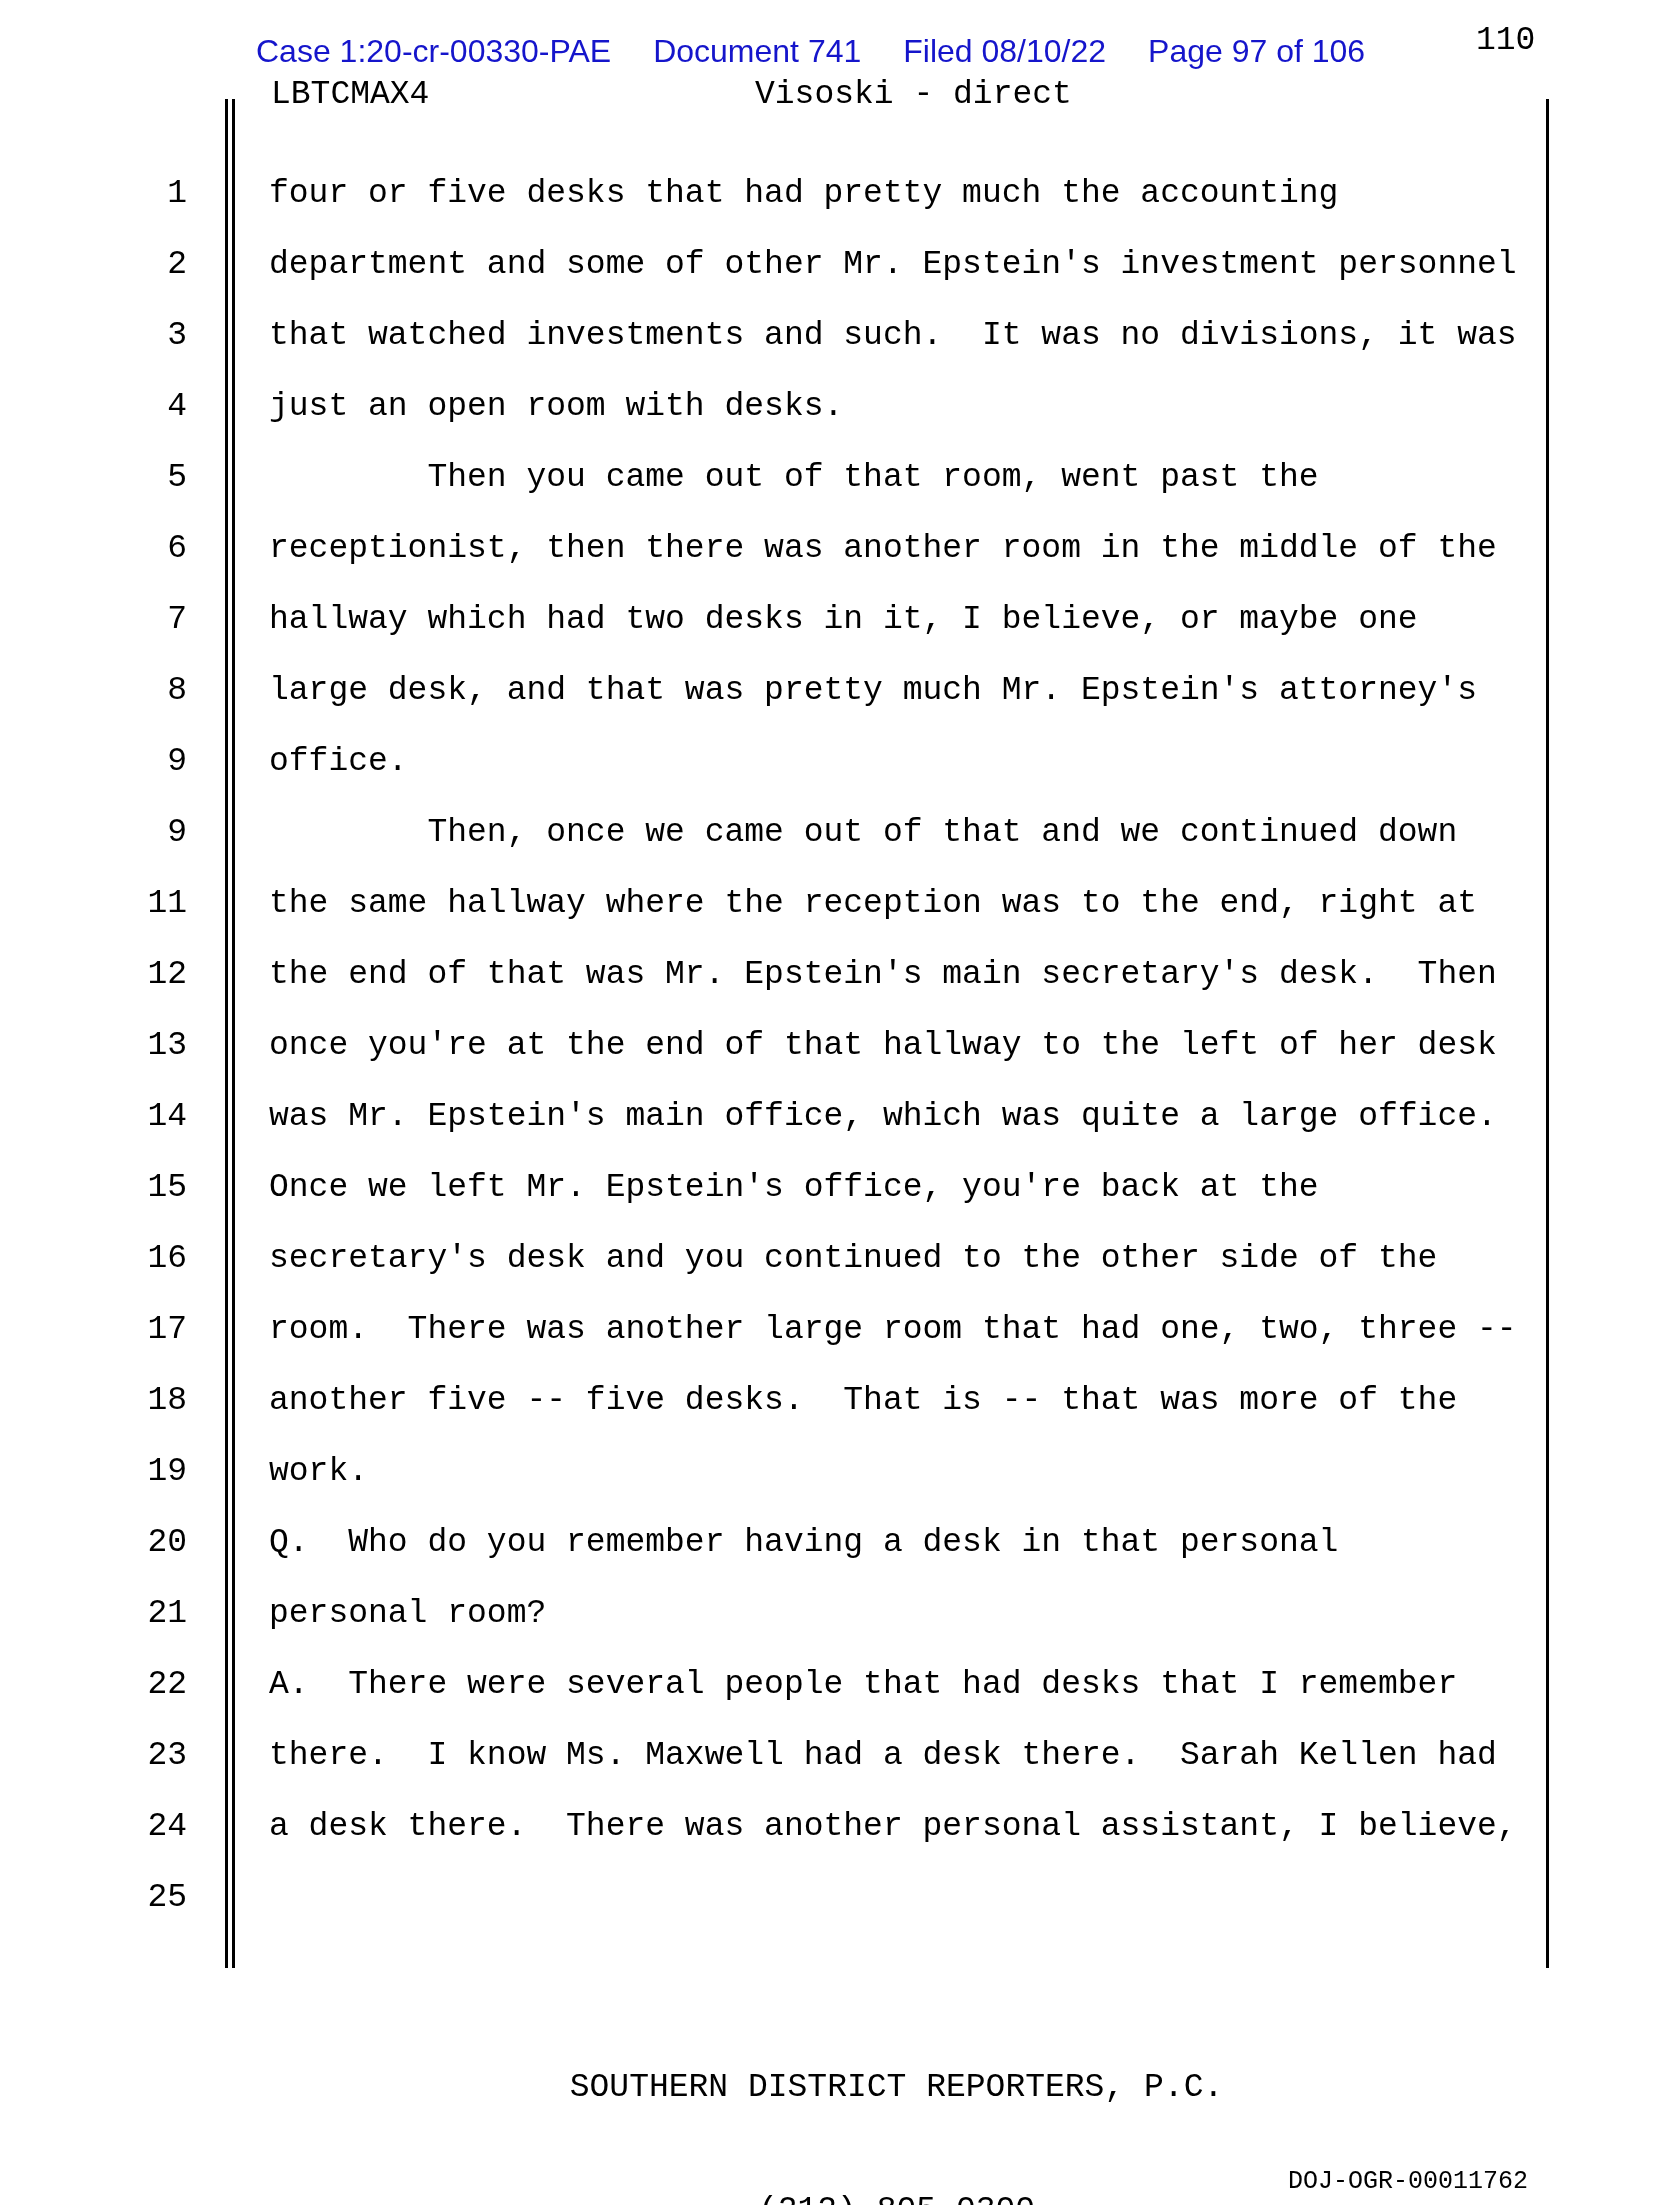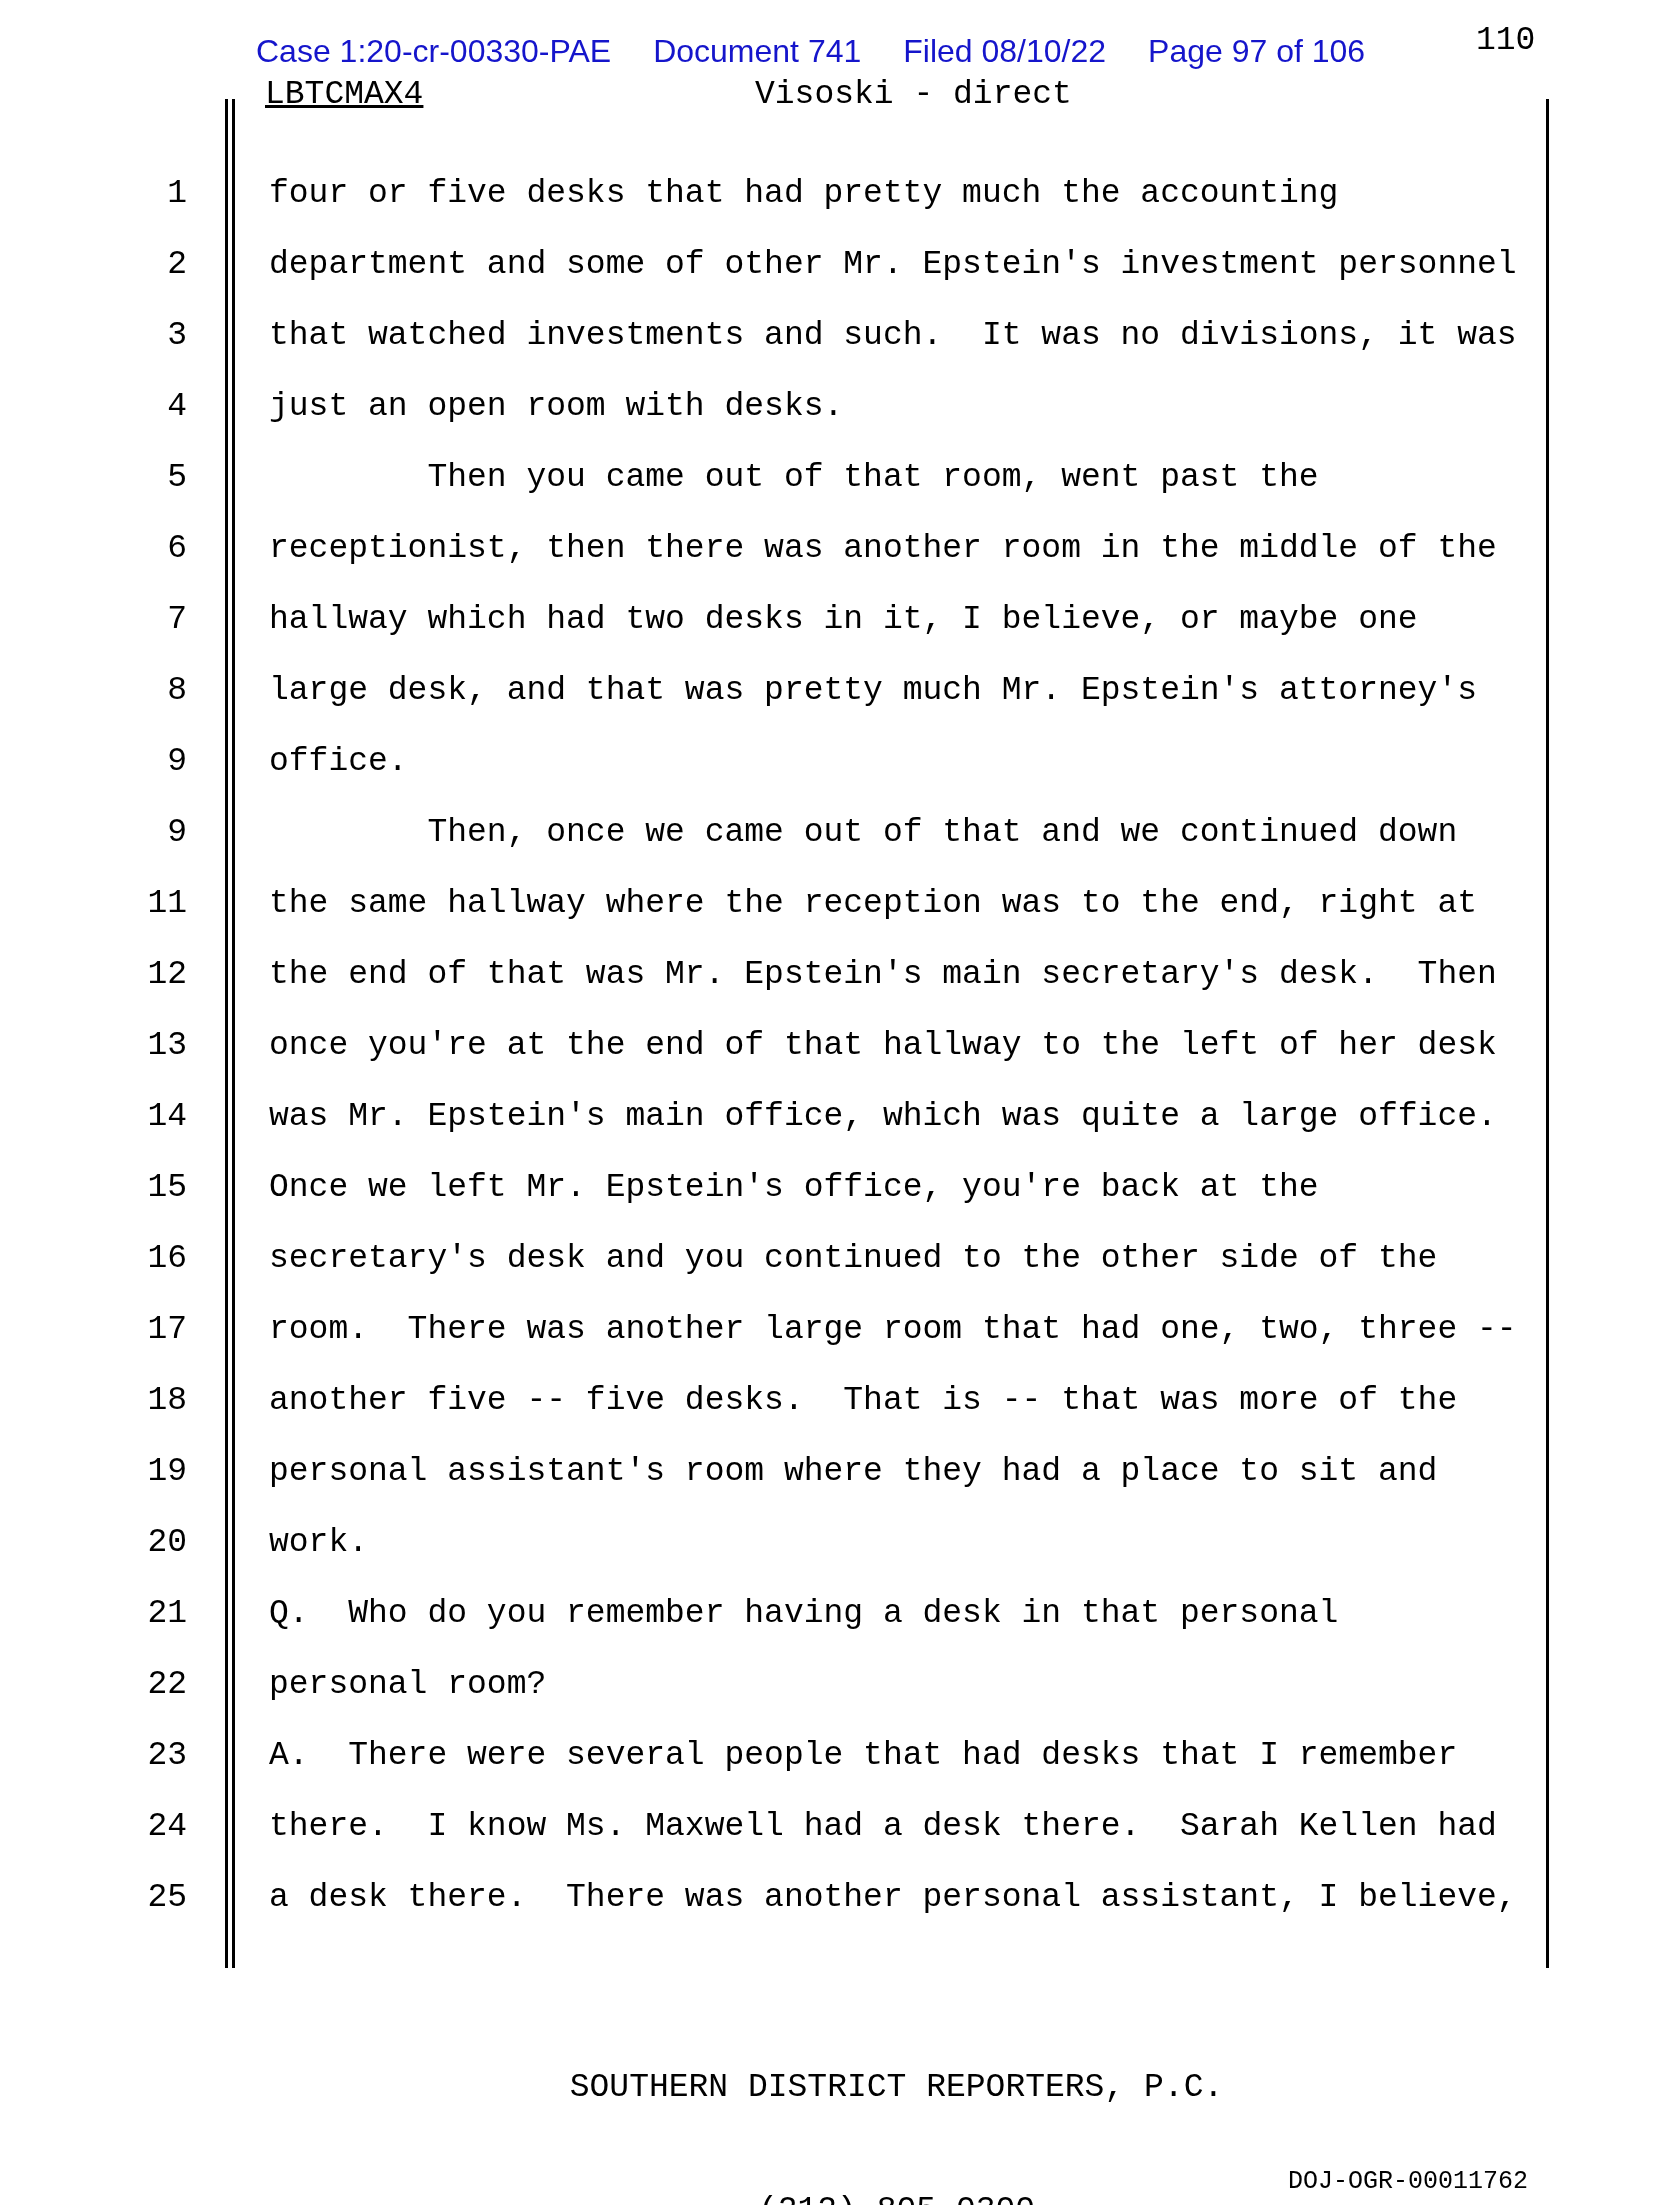--- a/index.html
+++ b/index.html
@@ -28,25 +28,24 @@
   }
   .pageno {
     position: absolute;
     left: 1476px;
     top: 22px;
     font-size: 33px;
     letter-spacing: 0px;
   }
   .hdr2-code {
     position: absolute;
-    left: 265px;
+    left: 271px;
     top: 76px;
     font-size: 33px;
     white-space: pre;
-    text-decoration: underline;
   }
   .hdr2-title {
     position: absolute;
     left: 755px;
     top: 76px;
     font-size: 33px;
     white-space: pre;
   }
 
   
@@ -174,21 +173,20 @@
     <div class="tl">office.</div>
     <div class="tl">        Then, once we came out of that and we continued down</div>
     <div class="tl">the same hallway where the reception was to the end, right at</div>
     <div class="tl">the end of that was Mr. Epstein's main secretary's desk.  Then</div>
     <div class="tl">once you're at the end of that hallway to the left of her desk</div>
     <div class="tl">was Mr. Epstein's main office, which was quite a large office.</div>
     <div class="tl">Once we left Mr. Epstein's office, you're back at the</div>
     <div class="tl">secretary's desk and you continued to the other side of the</div>
     <div class="tl">room.  There was another large room that had one, two, three --</div>
     <div class="tl">another five -- five desks.  That is -- that was more of the</div>
-    <div class="tl">personal assistant's room where they had a place to sit and</div>
     <div class="tl">work.</div>
     <div class="tl">Q.  Who do you remember having a desk in that personal</div>
     <div class="tl">personal room?</div>
     <div class="tl">A.  There were several people that had desks that I remember</div>
     <div class="tl">there.  I know Ms. Maxwell had a desk there.  Sarah Kellen had</div>
     <div class="tl">a desk there.  There was another personal assistant, I believe,</div>
   </div>
 
   <div class="footer">
     <div>SOUTHERN DISTRICT REPORTERS, P.C.</div>

